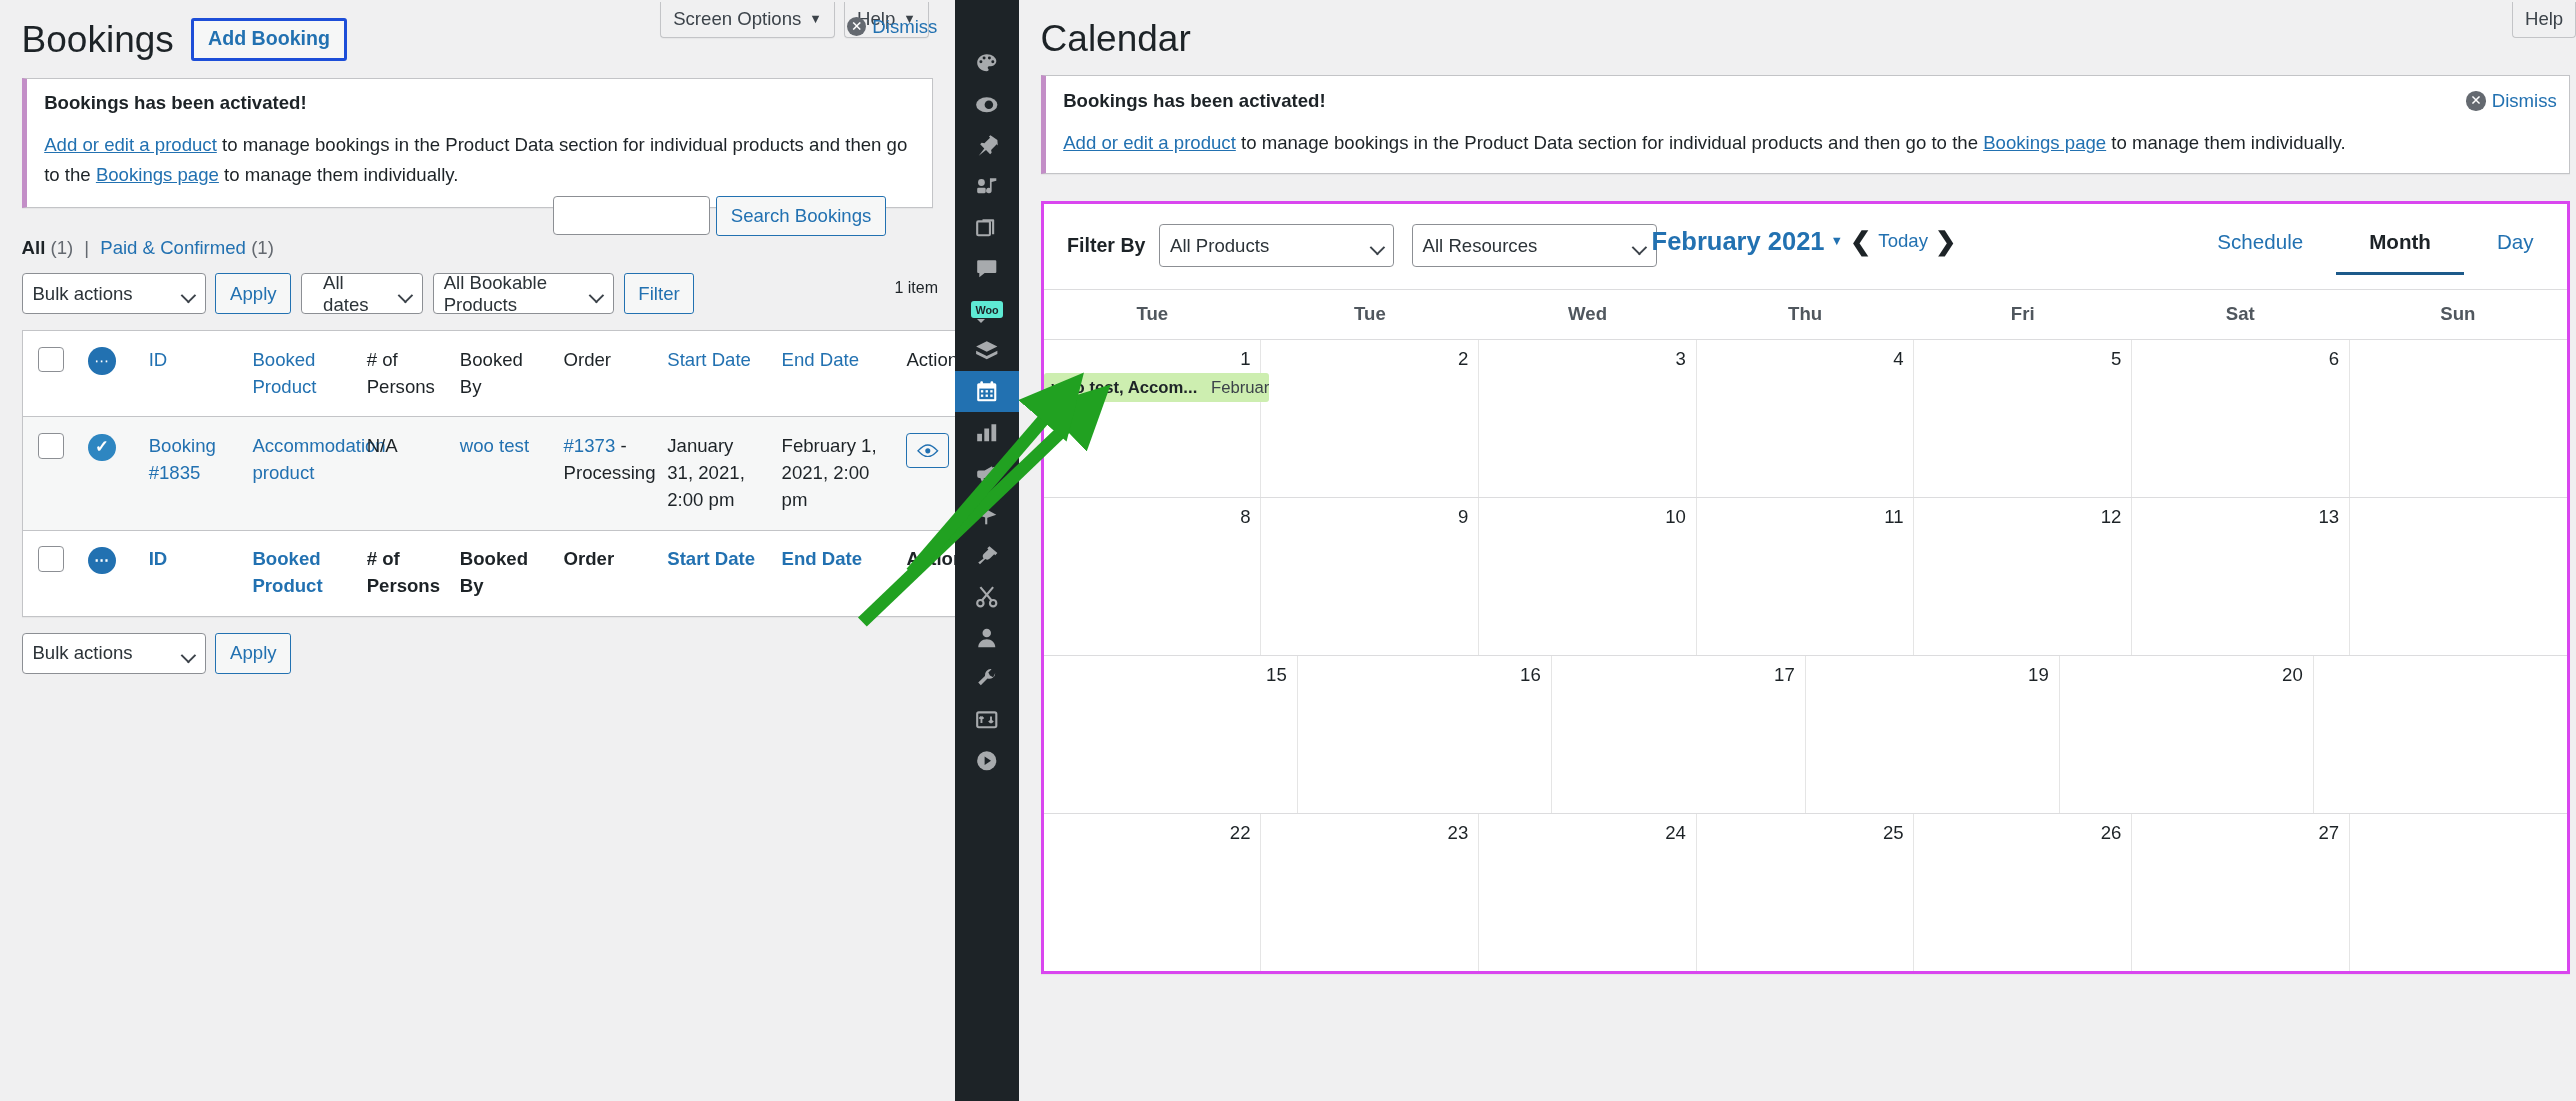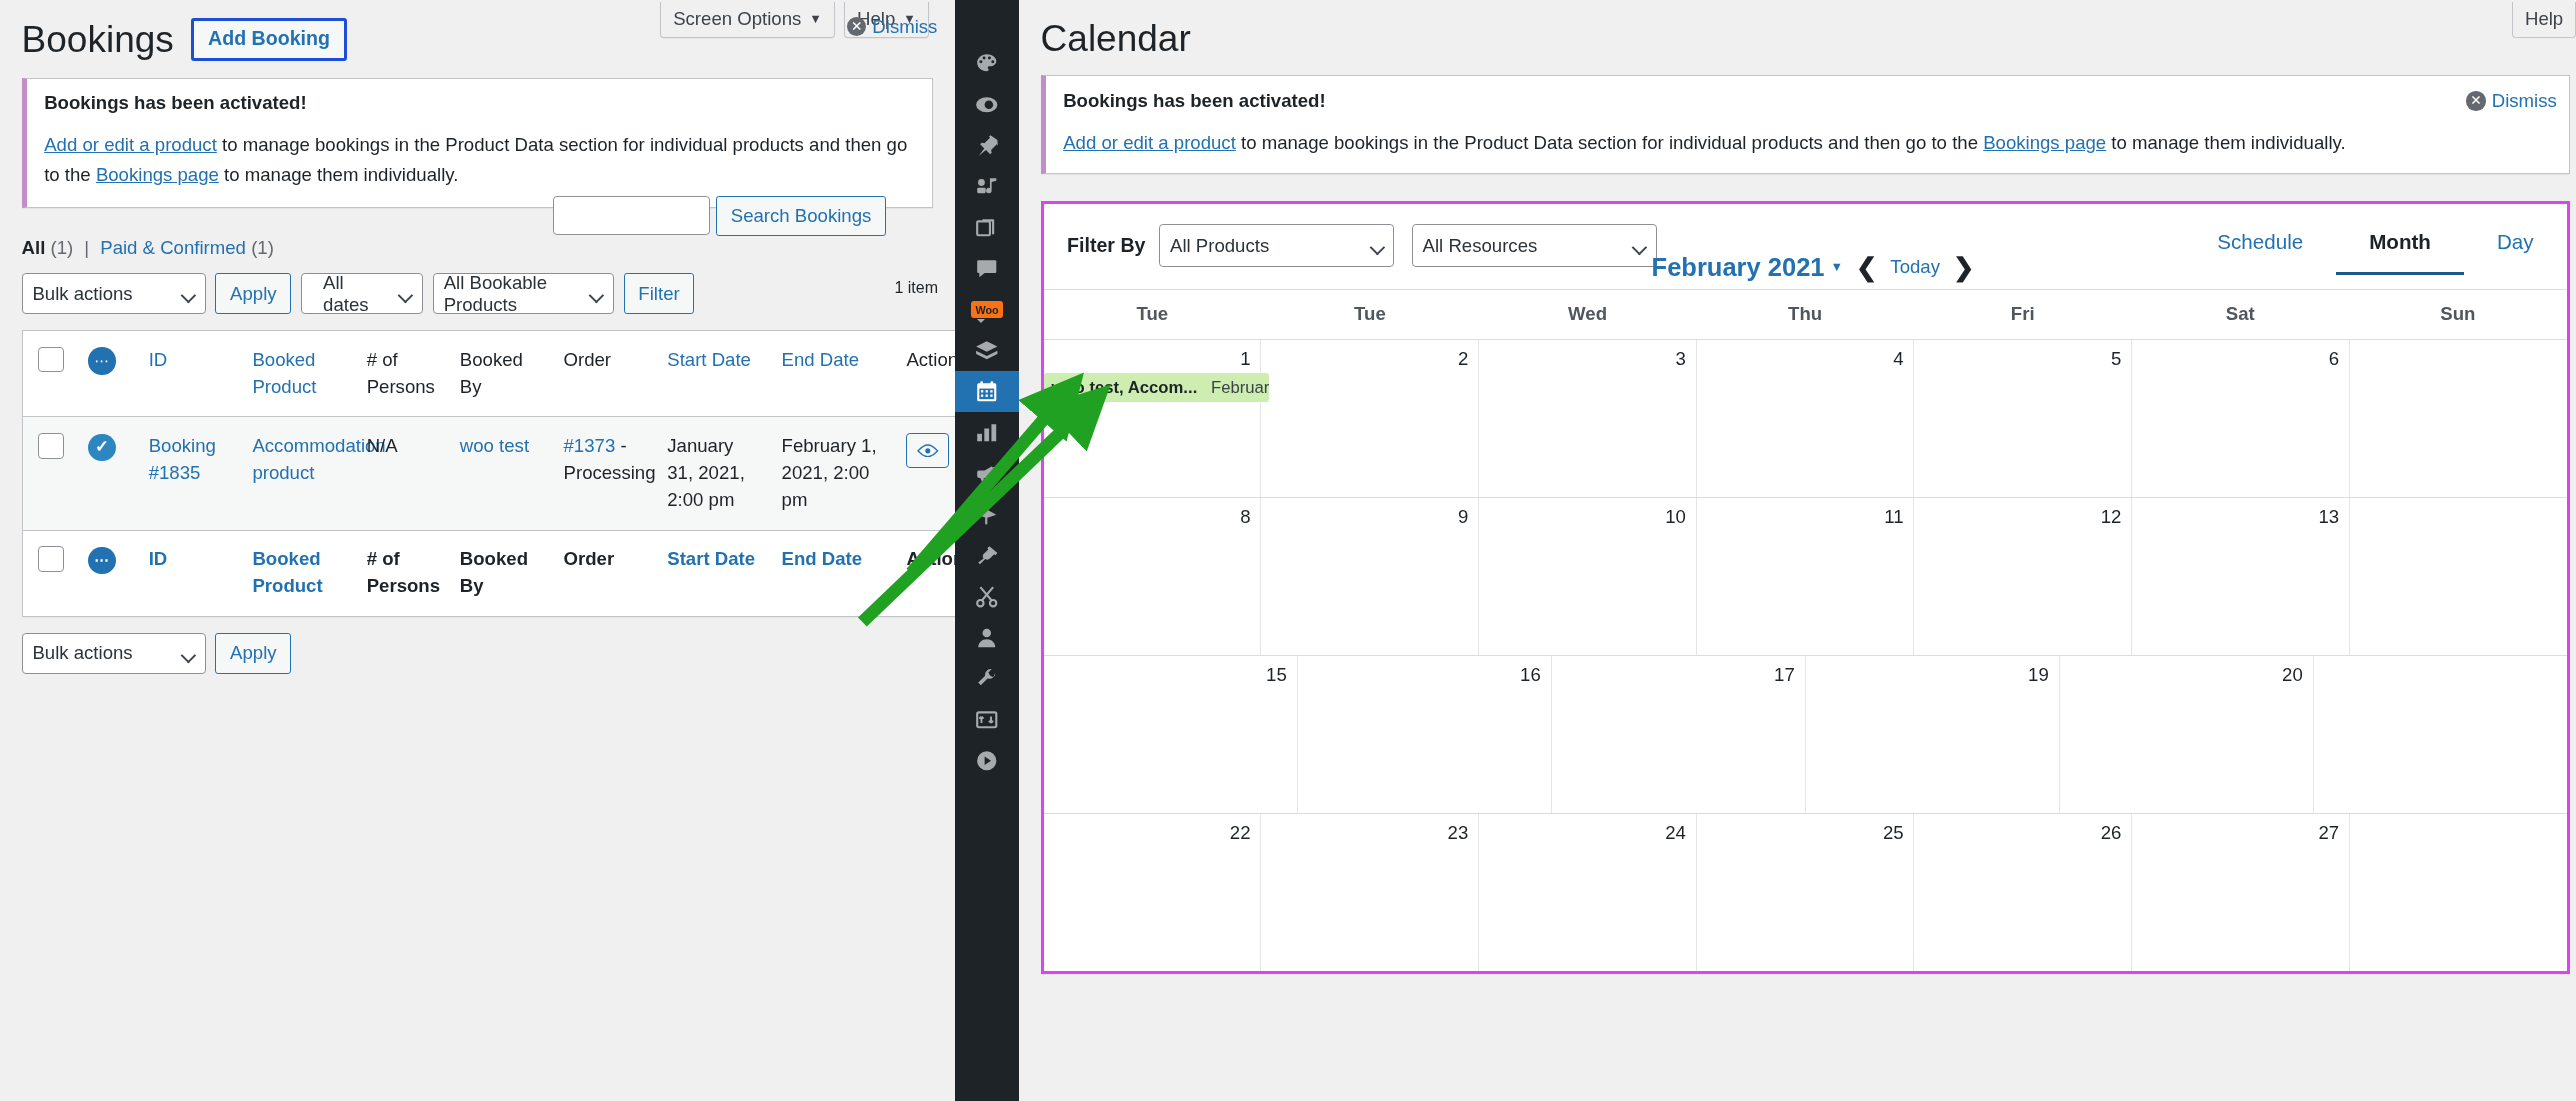--- a/index.html
+++ b/index.html
@@ -187,21 +187,21 @@
   }
   .wp-menu-item svg { fill: #a7aaad; }
   .wp-menu-item.active { background: #2271b1; }
   .wp-menu-item.active svg { fill: #fff; }
   .wp-menu-item.active::after {
     content: ""; position: absolute; right: -7.8px; top: 11.8px;
     border-top: 8.8px solid transparent; border-bottom: 8.8px solid transparent;
     border-right: 8.8px solid #f0f0f1;
   }
   .woo-badge {
-    background: #f97316; color: #1d2327;
+    background: #5eead4; color: #1d2327;
     font-size: 10.8px; font-weight: 700; border-radius: 2.9px;
     padding: 2.9px 4.9px; position: relative;
   }
   .woo-badge::after {
     content: ""; position: absolute; left: 6.9px; bottom: -4.9px;
     border-left: 4.9px solid transparent; border-right: 4.9px solid transparent;
     border-top: 4.9px solid #a7aaad;
   }
 
   
@@ -244,21 +244,21 @@
   .cal-toolbar {
     display: flex; align-items: center; padding: 19.6px 23.5px 21.6px 23.5px;
     position: relative;
   }
   .filter-label { font-size: 19.6px; font-weight: 700; color: #1d2327; margin-right: 13.7px; }
   .sel-cal { height: 43px; width: 235px; }
   .sel-cal2 { height: 43px; width: 245px; }
   .sel-wrap.cal::after { top: 17.6px; }
   .cal-nav {
     position: absolute; left: 608px; top: 21.6px;
-    display: flex; align-items: center; gap: 13px; margin-top: 26px;
+    display: flex; align-items: center; gap: 7px;
   }
   .cal-month {
     font-size: 25.5px; color: #2271b1; font-weight: 600;
     display: flex; align-items: center; gap: 5.9px; cursor: pointer;
   }
   .cal-month .tri { font-size: 12.7px; }
   .nav-arrow { font-size: 25.5px; color: #1d2327; cursor: pointer; font-weight: 700; }
   .today-btn { font-size: 18.6px; color: #2271b1; cursor: pointer; }
   .cal-views {
     position: absolute; right: 0px; top: 15.7px;

